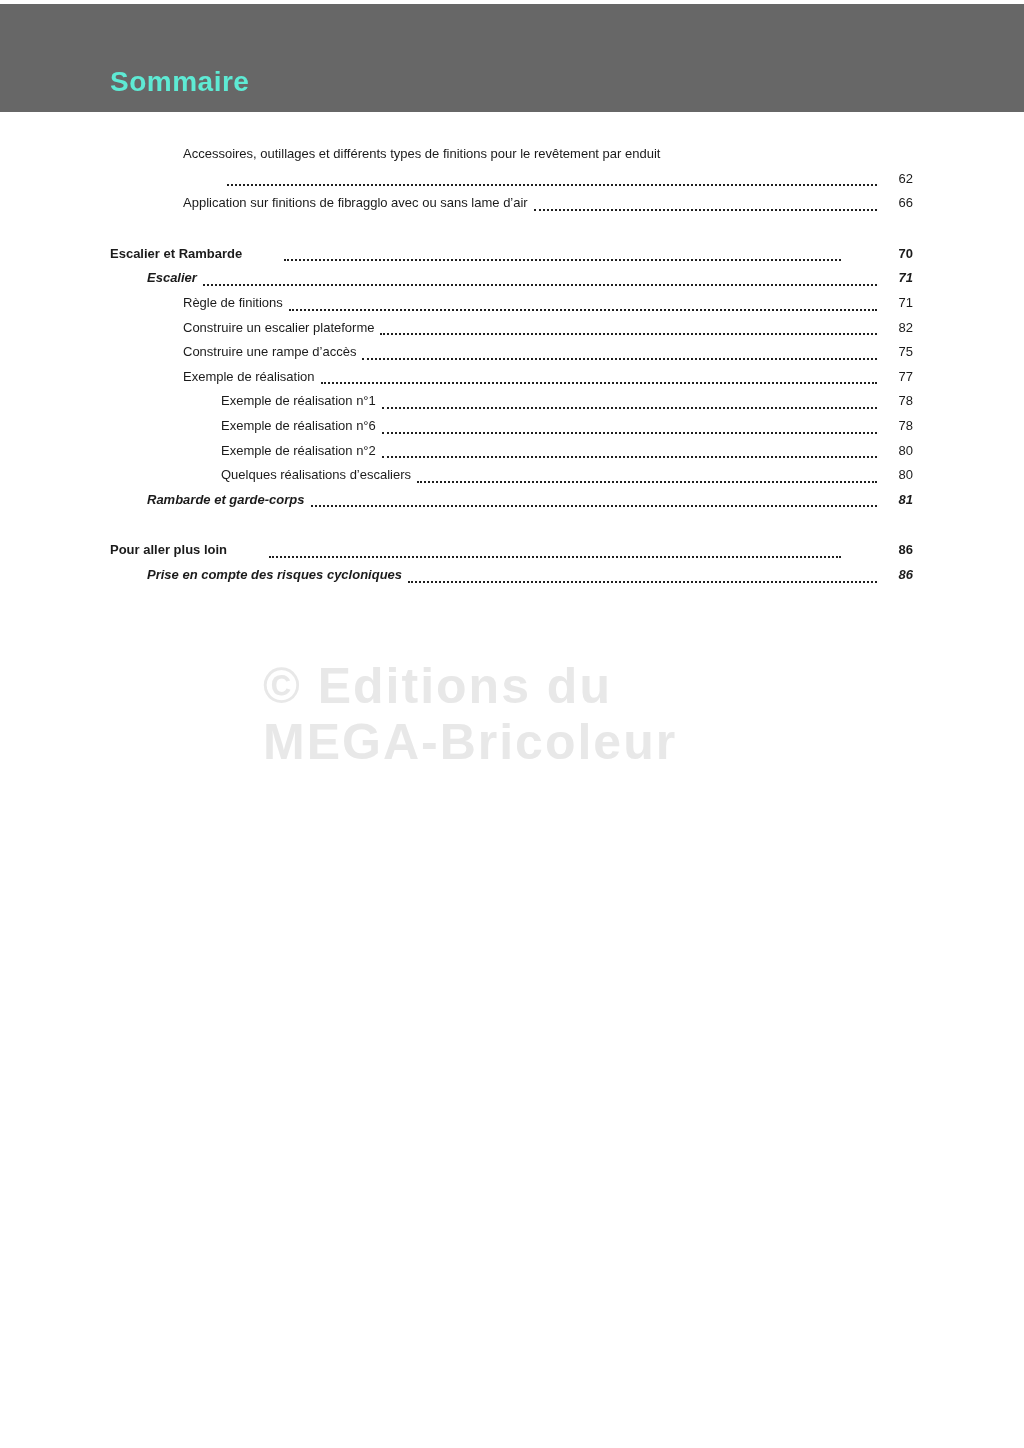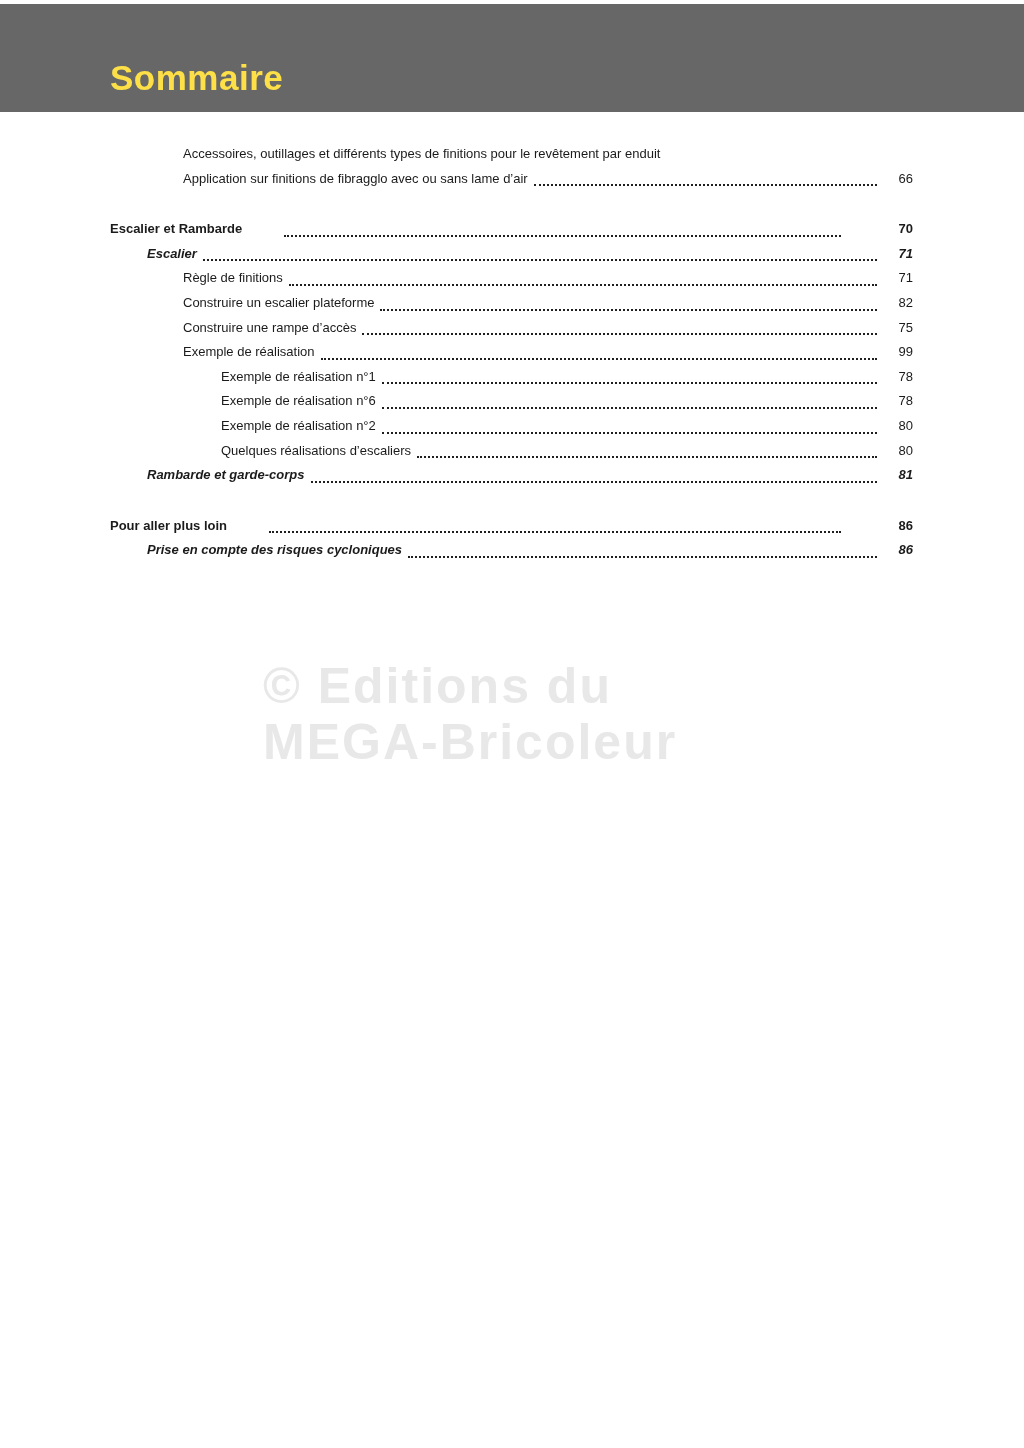--- a/index.html
+++ b/index.html
@@ -22,22 +22,22 @@
     top: 4px;
     left: 0;
     width: 1024px;
     height: 108px;
     background: #676767;
   }
   .header-title {
     position: absolute;
     left: 110px;
     bottom: 14px;
-    color: #fde047;
-    font-size: 35px;
+    color: #5eead4;
+    font-size: 28px;
     font-weight: 700;
     letter-spacing: 0.5px;
   }
 
   
   .toc {
     position: absolute;
     top: 142px;
     left: 110px;
     width: 803px;
@@ -90,20 +90,25 @@
 <body>
 
 <div class="header-bar">
   <span class="header-title">Sommaire</span>
 </div>
 
 <div class="toc">
     <div class="toc-row level-2 style-regular">
       <span class="toc-label">Accessoires, outillages et différents types de finitions pour le revêtement par enduit</span>
     </div>
+    <div class="toc-row level-3 style-regular">
+      <span class="toc-label"></span>
+      <div class="leader"></div>
+      <span class="toc-page">62</span>
+    </div>
     <div class="toc-row level-2 style-regular">
       <span class="toc-label">Application sur finitions de fibragglo avec ou sans lame d’air</span>
       <div class="leader"></div>
       <span class="toc-page">66</span>
     </div>
     <div class="toc-spacer"></div>
     <div class="toc-row level-0 style-bold">
       <span class="toc-label">Escalier et Rambarde</span>
       <div class="leader"></div>
       <span class="toc-page">70</span>
@@ -124,21 +129,21 @@
       <span class="toc-page">82</span>
     </div>
     <div class="toc-row level-2 style-regular">
       <span class="toc-label">Construire une rampe d’accès</span>
       <div class="leader"></div>
       <span class="toc-page">75</span>
     </div>
     <div class="toc-row level-2 style-regular">
       <span class="toc-label">Exemple de réalisation</span>
       <div class="leader"></div>
-      <span class="toc-page">99</span>
+      <span class="toc-page">77</span>
     </div>
     <div class="toc-row level-3 style-regular">
       <span class="toc-label">Exemple de réalisation n°1</span>
       <div class="leader"></div>
       <span class="toc-page">78</span>
     </div>
     <div class="toc-row level-3 style-regular">
       <span class="toc-label">Exemple de réalisation n°6</span>
       <div class="leader"></div>
       <span class="toc-page">78</span>

